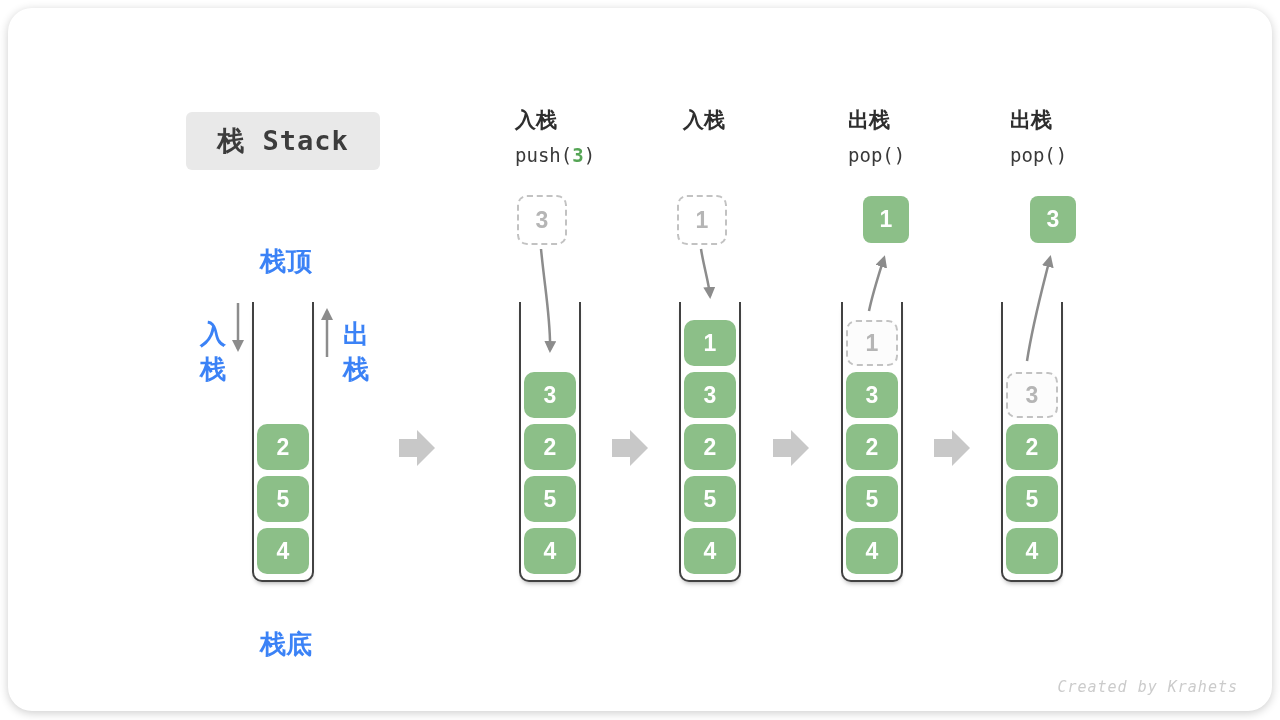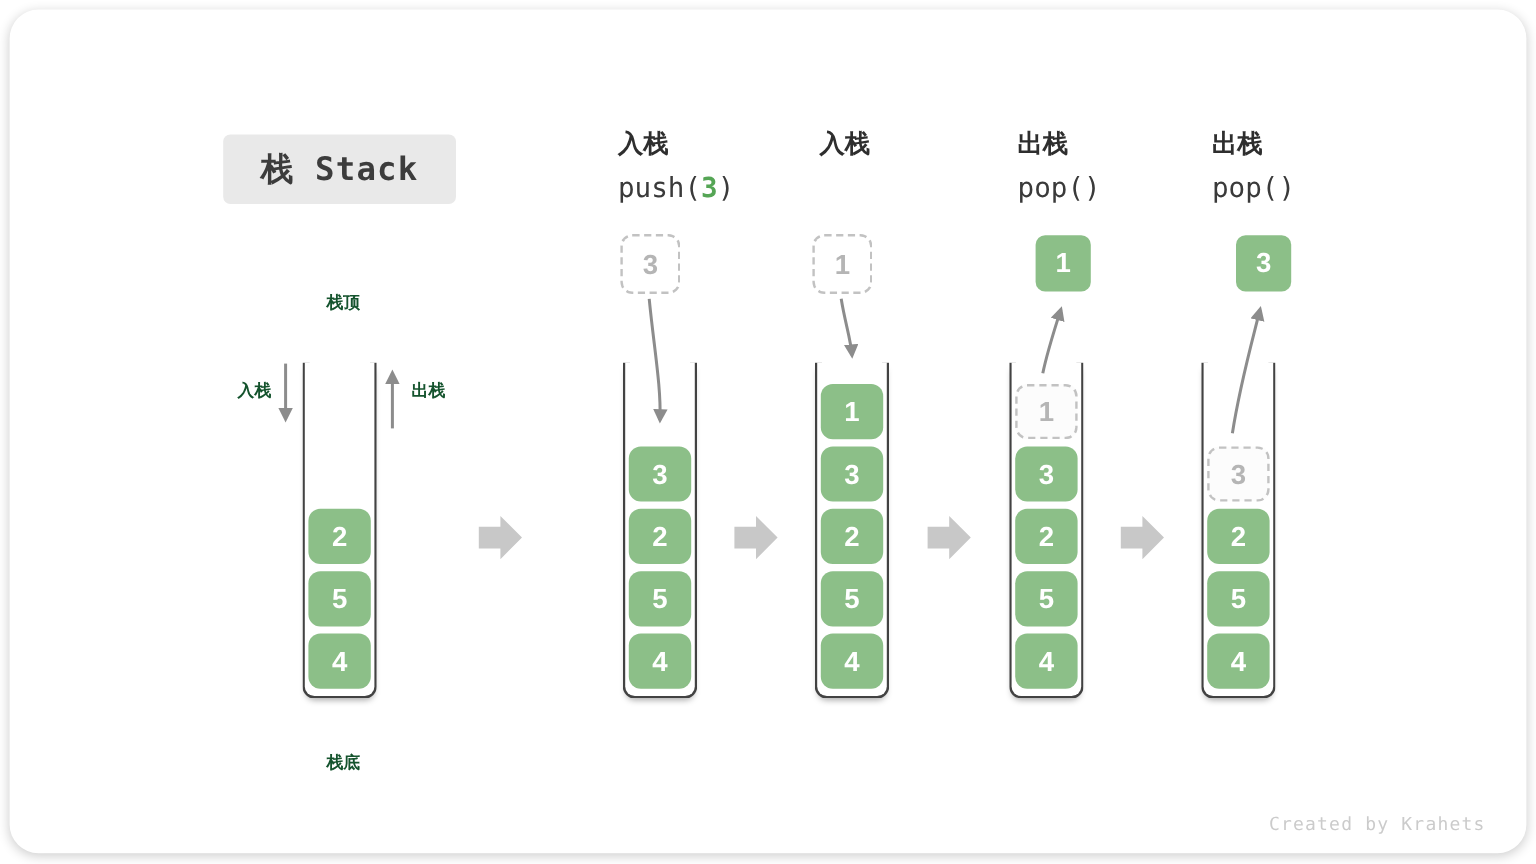--- a/index.html
+++ b/index.html
@@ -13,21 +13,21 @@
           box-shadow:0 2px 10px rgba(0,0,0,0.20); }
 
   
   .title-box { position:absolute; left:186px; top:112px; width:194px; height:58px;
                background:#e9e9e9; border-radius:6px;
                display:flex; align-items:center; justify-content:center;
                font-family:"DejaVu Sans Mono", monospace;
                font-size:27px; font-weight:600; color:#3c3c3c; letter-spacing:1px; }
 
   
-  .lab { position:absolute; font-size:14px; font-weight:700; color:#14532d; }
+  .lab { position:absolute; font-size:26px; font-weight:700; color:#3b82f6; }
   .lab.center { text-align:center; }
 
   
   .well { position:absolute; top:302px; width:62px; height:280px; background:#ffffff;
           border-left:2px solid #424242; border-right:2px solid #424242;
           border-bottom:2px solid #424242; border-radius:0 0 10px 10px;
           box-shadow:0 4px 5px -3px rgba(0,0,0,0.35); }
 
   .cell { position:absolute; left:50%; transform:translateX(-50%);
           width:52px; height:46px; border-radius:10px; background:#8CBF88;
@@ -40,30 +40,30 @@
   .float { position:absolute; width:50px; height:50px; border-radius:10px;
            display:flex; align-items:center; justify-content:center;
            font-size:23px; font-weight:600; }
   .float.ghost { border:2px dashed #c2c2c2; background:#ffffff; color:#b5b5b5; }
   .float.solid { width:46px; height:47px; border-radius:8px; background:#8CBF88;
                  color:#ffffff; font-weight:700; }
 
   
   .op-head { position:absolute; top:106px; width:170px; }
   .op-head .h-cn   { font-size:21px; font-weight:700; color:#2e2e2e; margin-bottom:10px; }
-  .op-head .h-code { font-family:"DejaVu Sans Mono", monospace; font-size:23px;
+  .op-head .h-code { font-family:"DejaVu Sans Mono", monospace; font-size:19px;
                      color:#3a3a3a; font-weight:500; }
   .op-head .h-code .arg { color:#55A555; font-weight:700; }
 
   svg.overlay { position:absolute; left:0; top:0; width:1280px; height:720px;
                 pointer-events:none; }
 
   .watermark { position:absolute; right:42px; bottom:24px;
                font-family:"DejaVu Sans Mono", monospace;
-               font-size:15px; color:#cbcbcb; letter-spacing:1px; }
+               font-size:15px; color:#cbcbcb; letter-spacing:1px;font-style:italic; }
 </style>
 </head>
 <body>
 
 <div class="stage">
   <div class="card"></div>
 
   <div class="title-box">
     <span>栈 Stack</span>
   </div>

